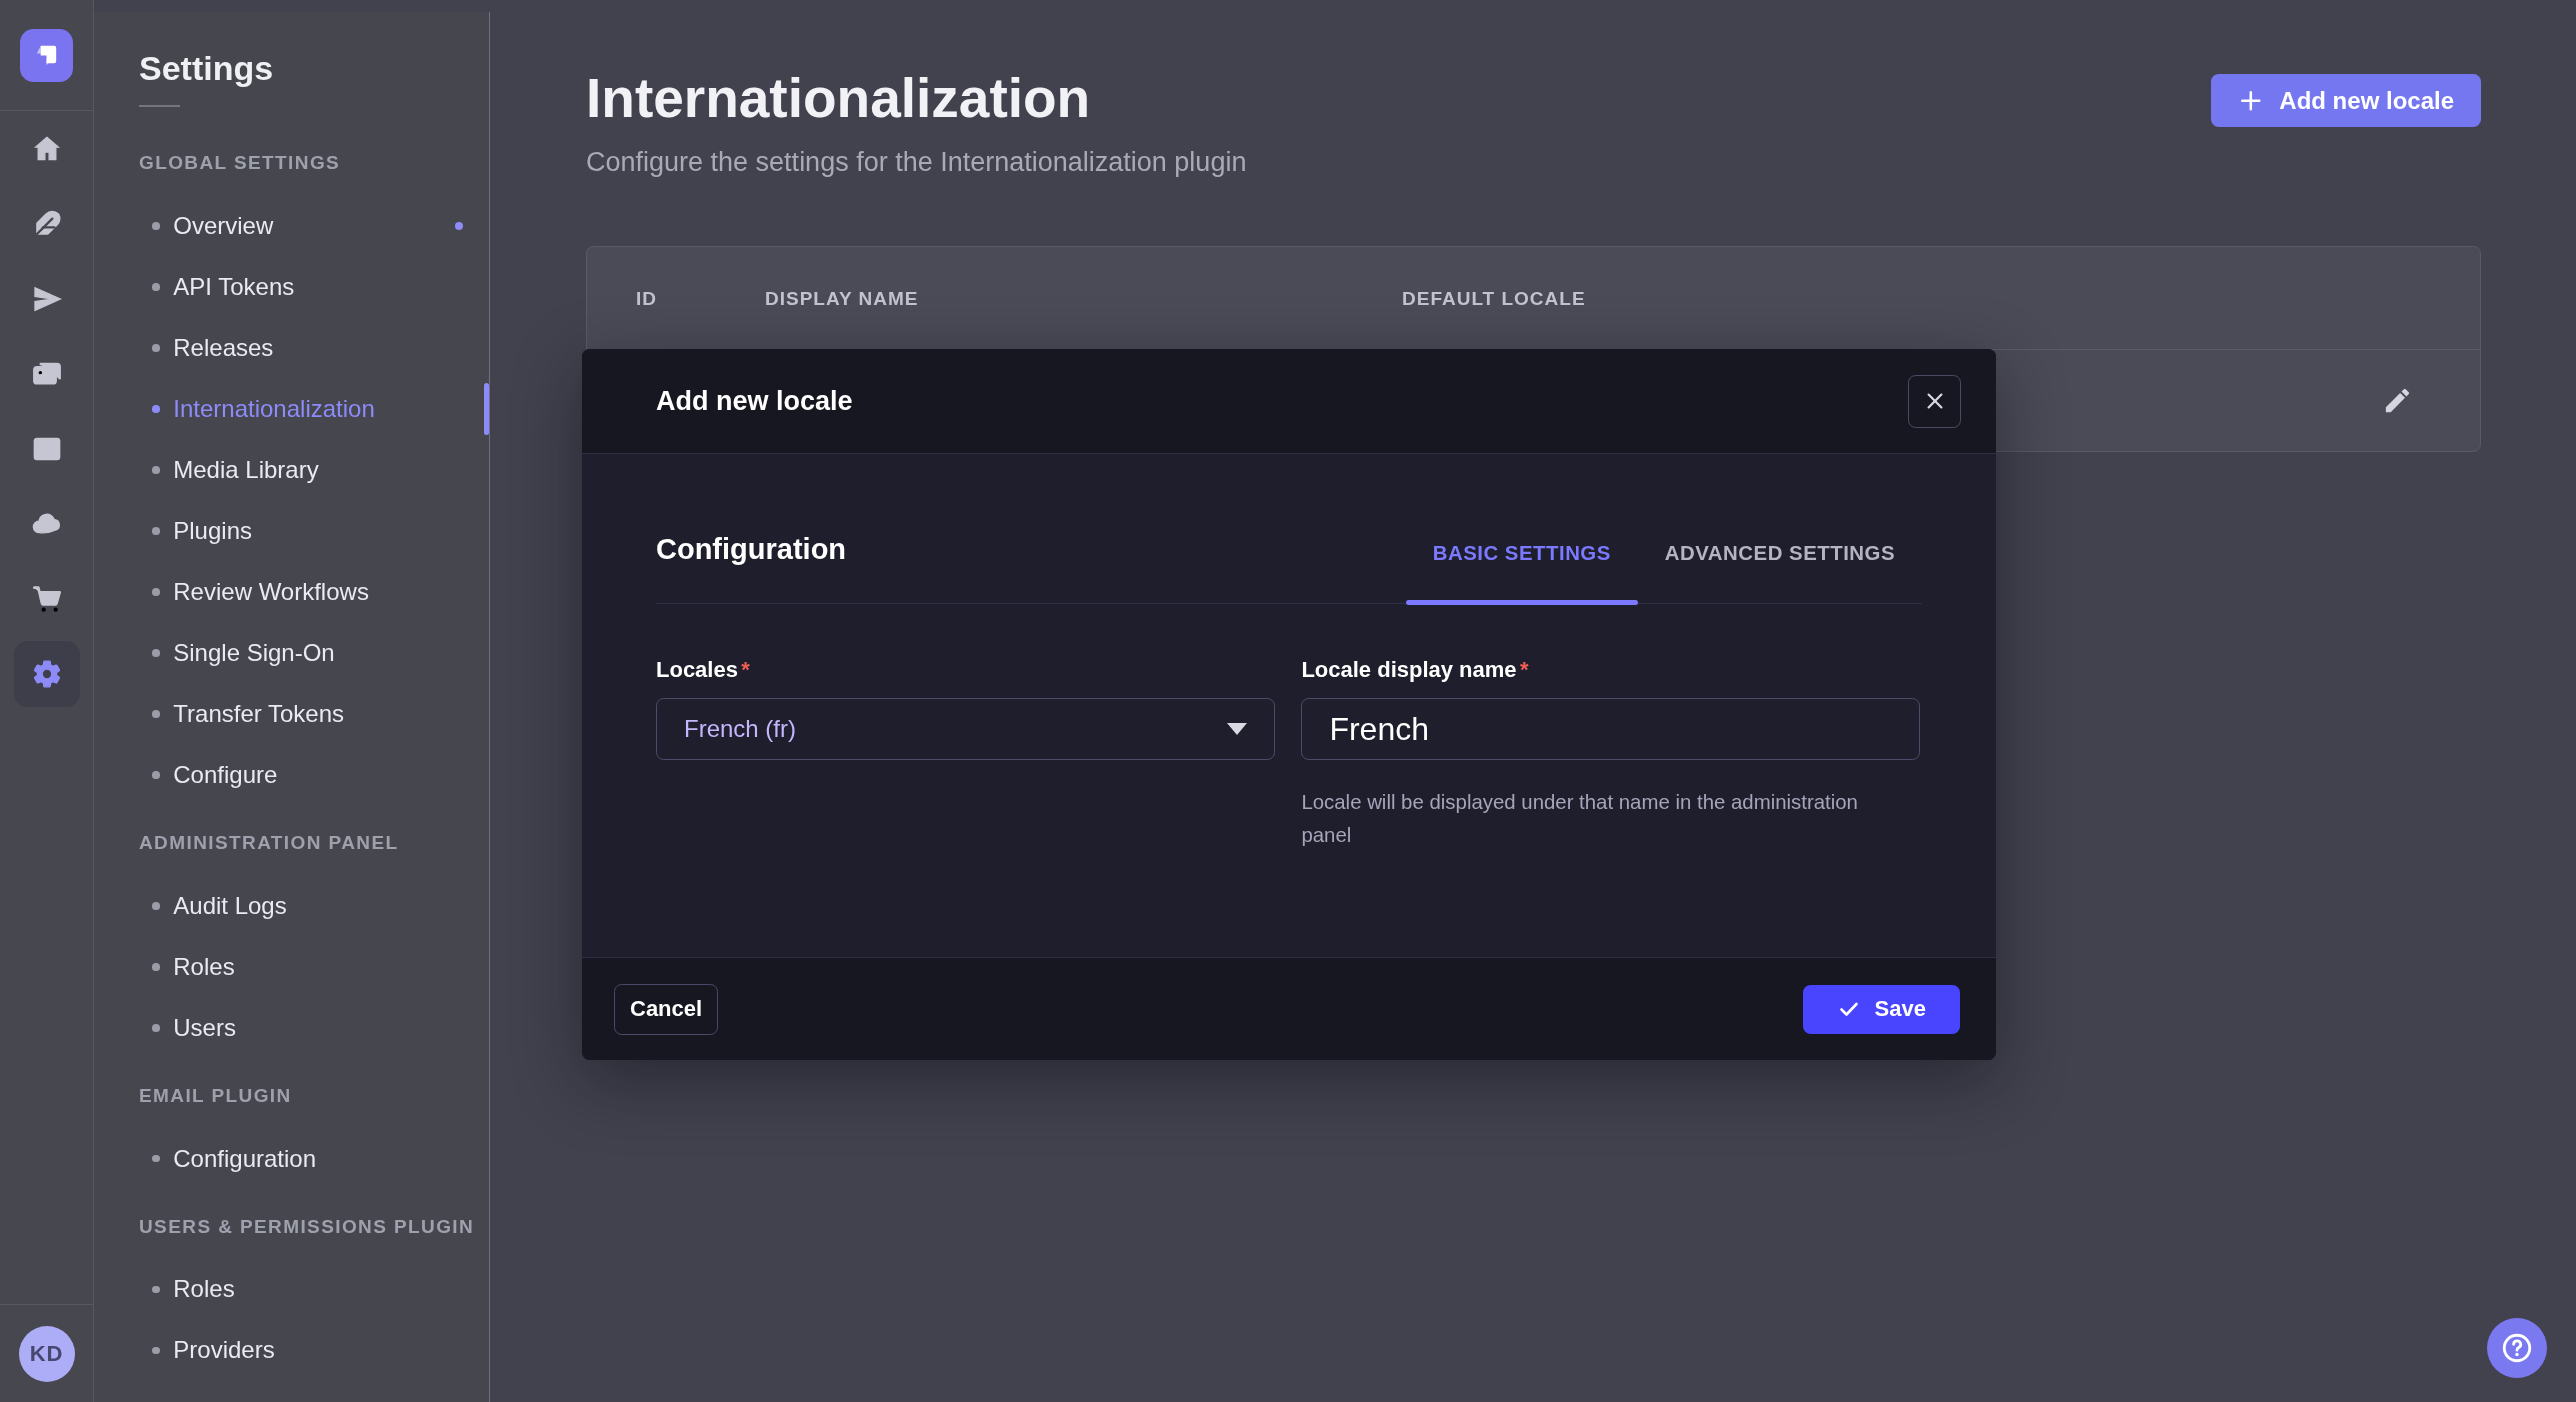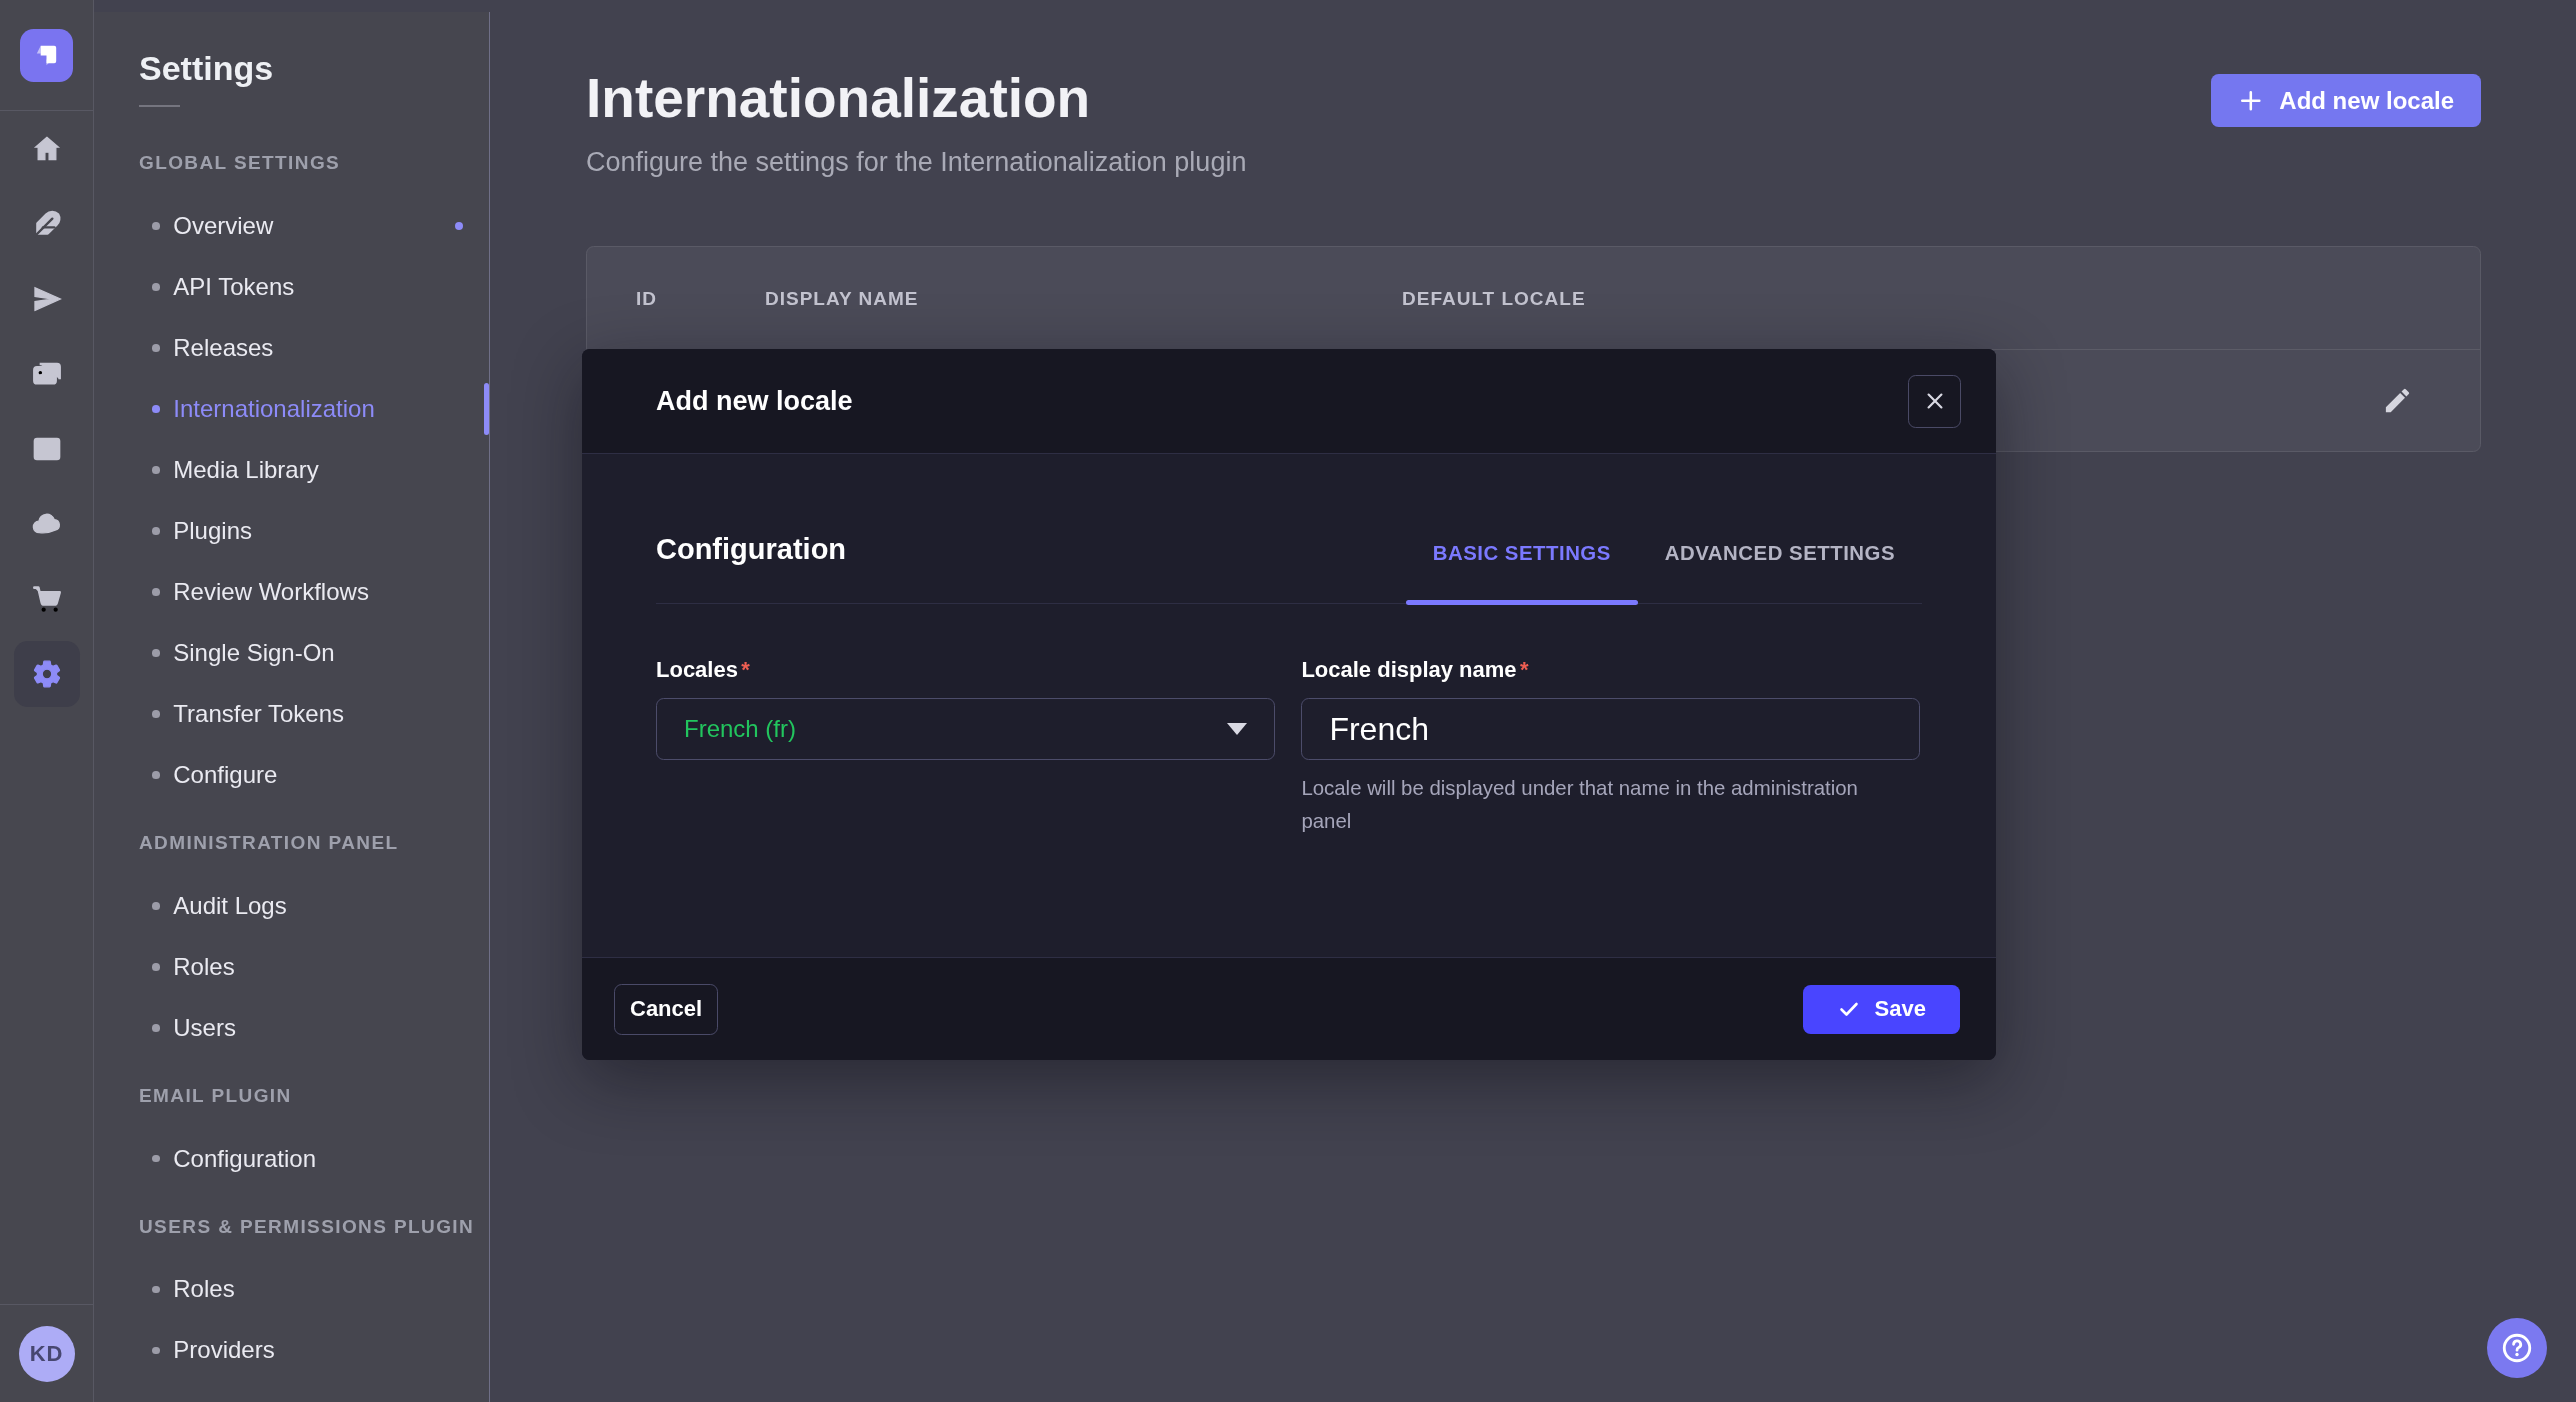--- a/index.html
+++ b/index.html
@@ -116,26 +116,26 @@
     content:""; position:absolute; left:0; right:0; bottom:-1.7px; height:5.1px; background:#7b79ff; border-radius:2.6px;
   }
   .fields { display:flex; gap:26.4px; margin-top:53px; }
   .field { width:619px; }
   .field-label { font-size:22px; font-weight:600; color:#ffffff; margin-bottom:15.3px; }
   .req { color:#ee5e52; margin-left:3.4px; }
   .control {
     height:62px; width:100%; border:1.7px solid #4c4c6a; border-radius:7.7px; background:#1e1e2c;
     display:flex; align-items:center; padding:0 27px; cursor:pointer;
   }
-  .control .value { font-size:24px; color:#22c55e; }
+  .control .value { font-size:24px; color:#c4b5fd; }
   .caret { margin-left:auto; width:0; height:0; border-left:10.2px solid transparent; border-right:10.2px solid transparent; border-top:12.8px solid #d9d9e3; }
   input.control {
     font-family:inherit; font-size:32px; color:#ffffff; outline:none; cursor:text; display:block;
   }
-  .hint { margin-top:12px; font-size:20.4px; line-height:1.6; color:#a5a5ba; max-width:588px; }
+  .hint { margin-top:26px; font-size:20.4px; line-height:1.6; color:#a5a5ba; max-width:588px; }
   .modal-footer {
     height:103px; flex:none; background:#171722; border-radius:0 0 7.7px 7.7px;
     border-top:1.7px solid #2e2e44; display:flex; align-items:center; padding:0 36px 0 32px;
   }
   .btn-cancel {
     height:51px; padding:0 15px; border-radius:7.7px; background:transparent; border:1.7px solid #4a4a68;
     color:#ffffff; font-family:inherit; font-size:22px; font-weight:600; cursor:pointer;
   }
   .btn-save {
     margin-left:auto; height:49px; padding:0 34px; border-radius:7.7px; background:#4945ff; border:none;

